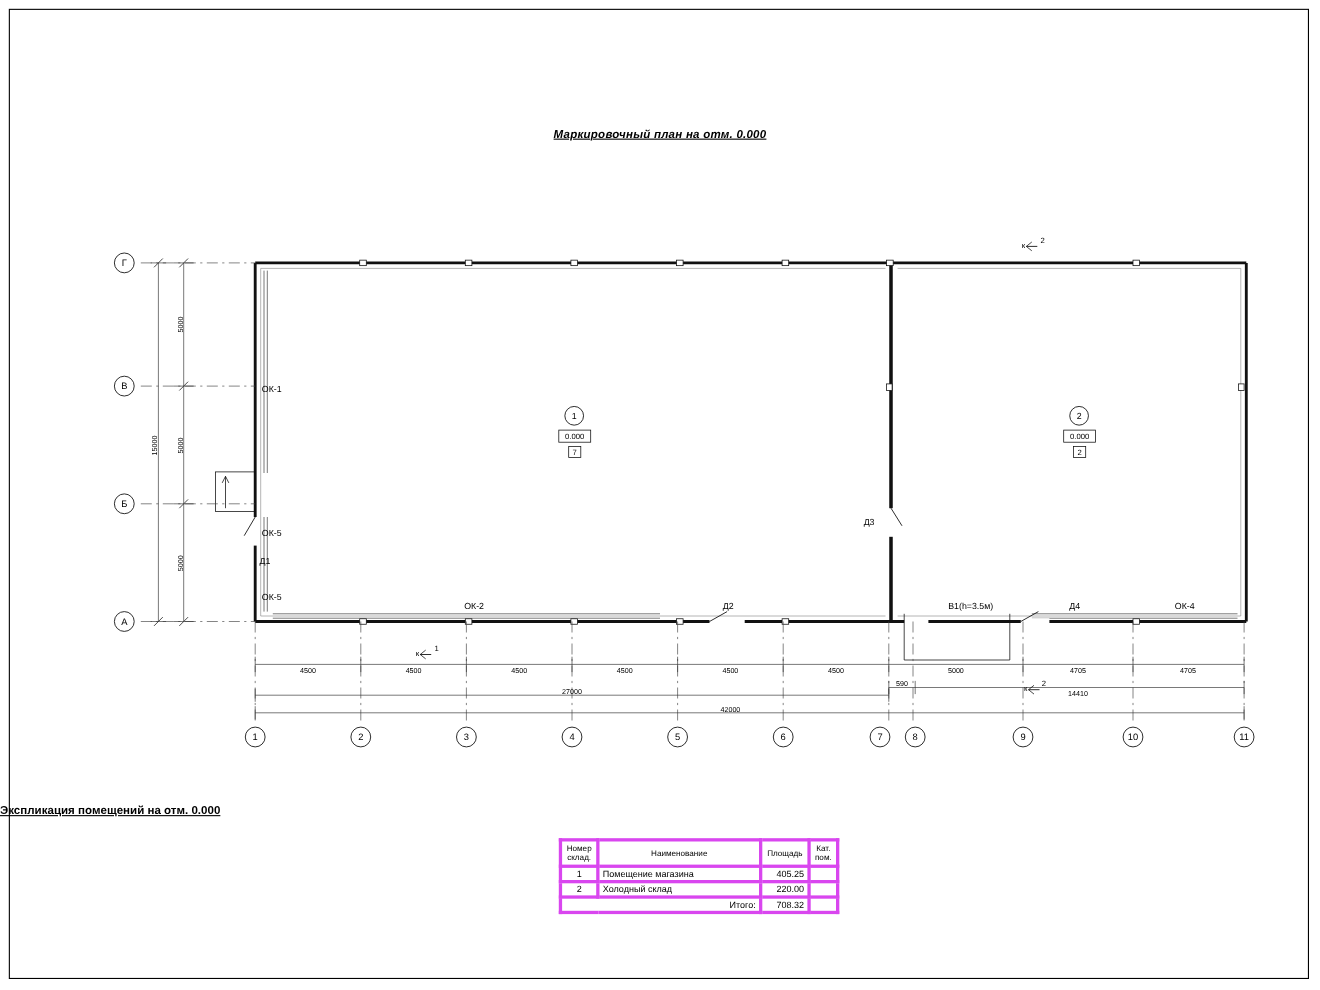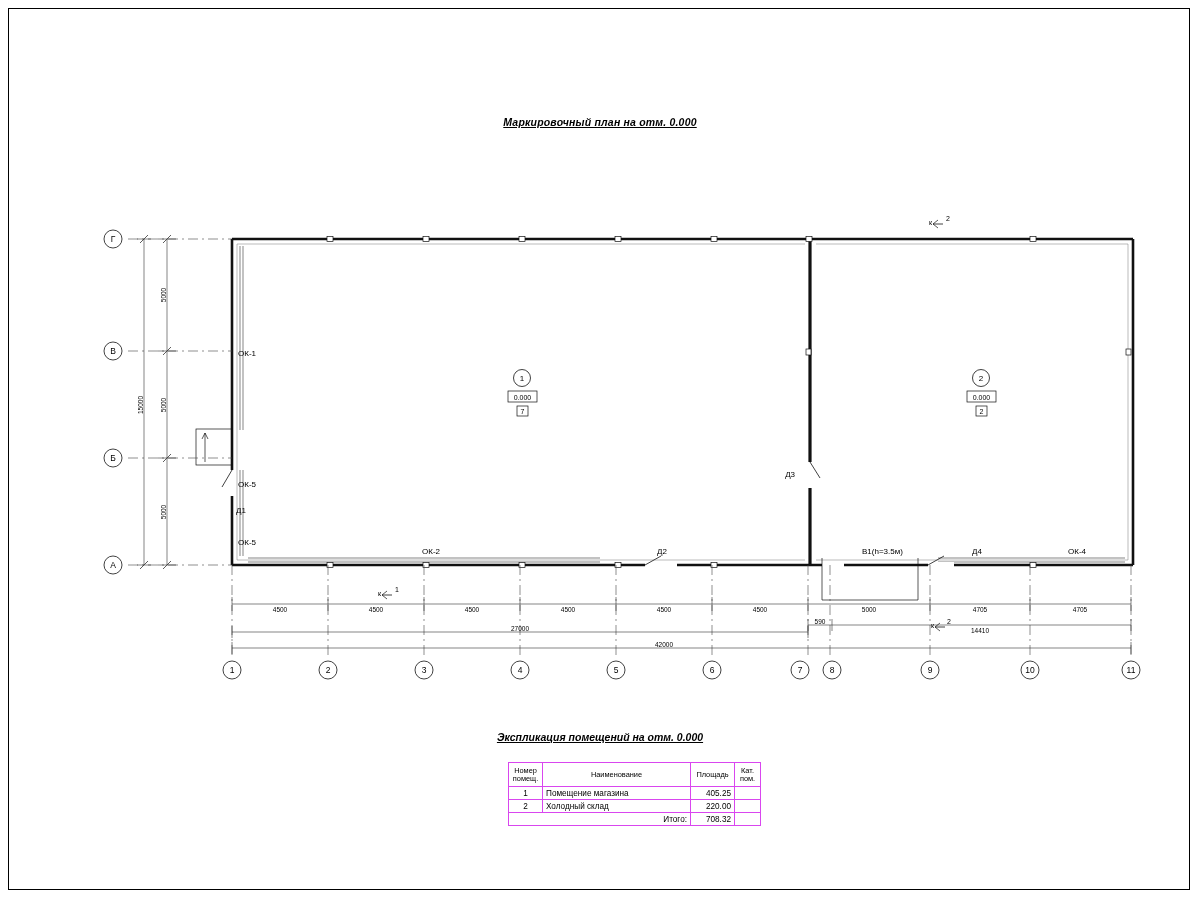--- a/index.html
+++ b/index.html
@@ -37,42 +37,41 @@
     font-size: 10.5px;
     font-style: italic;
     font-weight: bold;
     text-decoration: underline;
     letter-spacing: .2px;
   }
   .title-expl {
     position: absolute;
     left: 0; top: 731px;
     width: 1200px;
-    text-align: center;
+    text-align: left;
     font-size: 10.5px;
-    font-style: italic;
     font-weight: bold;
     text-decoration: underline;
   }
   svg.plan {
     position: absolute;
     left: 0; top: 0;
     width: 1200px;
     height: 900px;
   }
   
   .expl-table {
     position: absolute;
     left: 508px;
     top: 762px;
     border-collapse: collapse;
     font-size: 8.2px;
   }
   .expl-table td, .expl-table th {
-    border: 1px solid #d946ef;
+    border: 3px solid #d946ef;
     padding: 1px 3px;
     font-weight: normal;
     height: 13px;
     box-sizing: border-box;
   }
   .expl-table th {
     text-align: center;
     font-size: 7.4px;
     line-height: 1.05;
     height: 24px;
@@ -355,21 +354,21 @@
 
   </svg>
 
   <div class="title-expl">Экспликация помещений на отм. 0.000</div>
 
   <table class="expl-table">
     <thead>
       <tr>
         <th class="col-num">
           <span>Номер</span><br>
-          <span>помещ.</span>
+          <span>склад.</span>
         </th>
         <th class="col-name" style="text-align:center">Наименование</th>
         <th class="col-area">Площадь</th>
         <th class="col-cat">
           <span>Кат.</span><br>
           <span>пом.</span>
         </th>
       </tr>
     </thead>
     <tbody>

